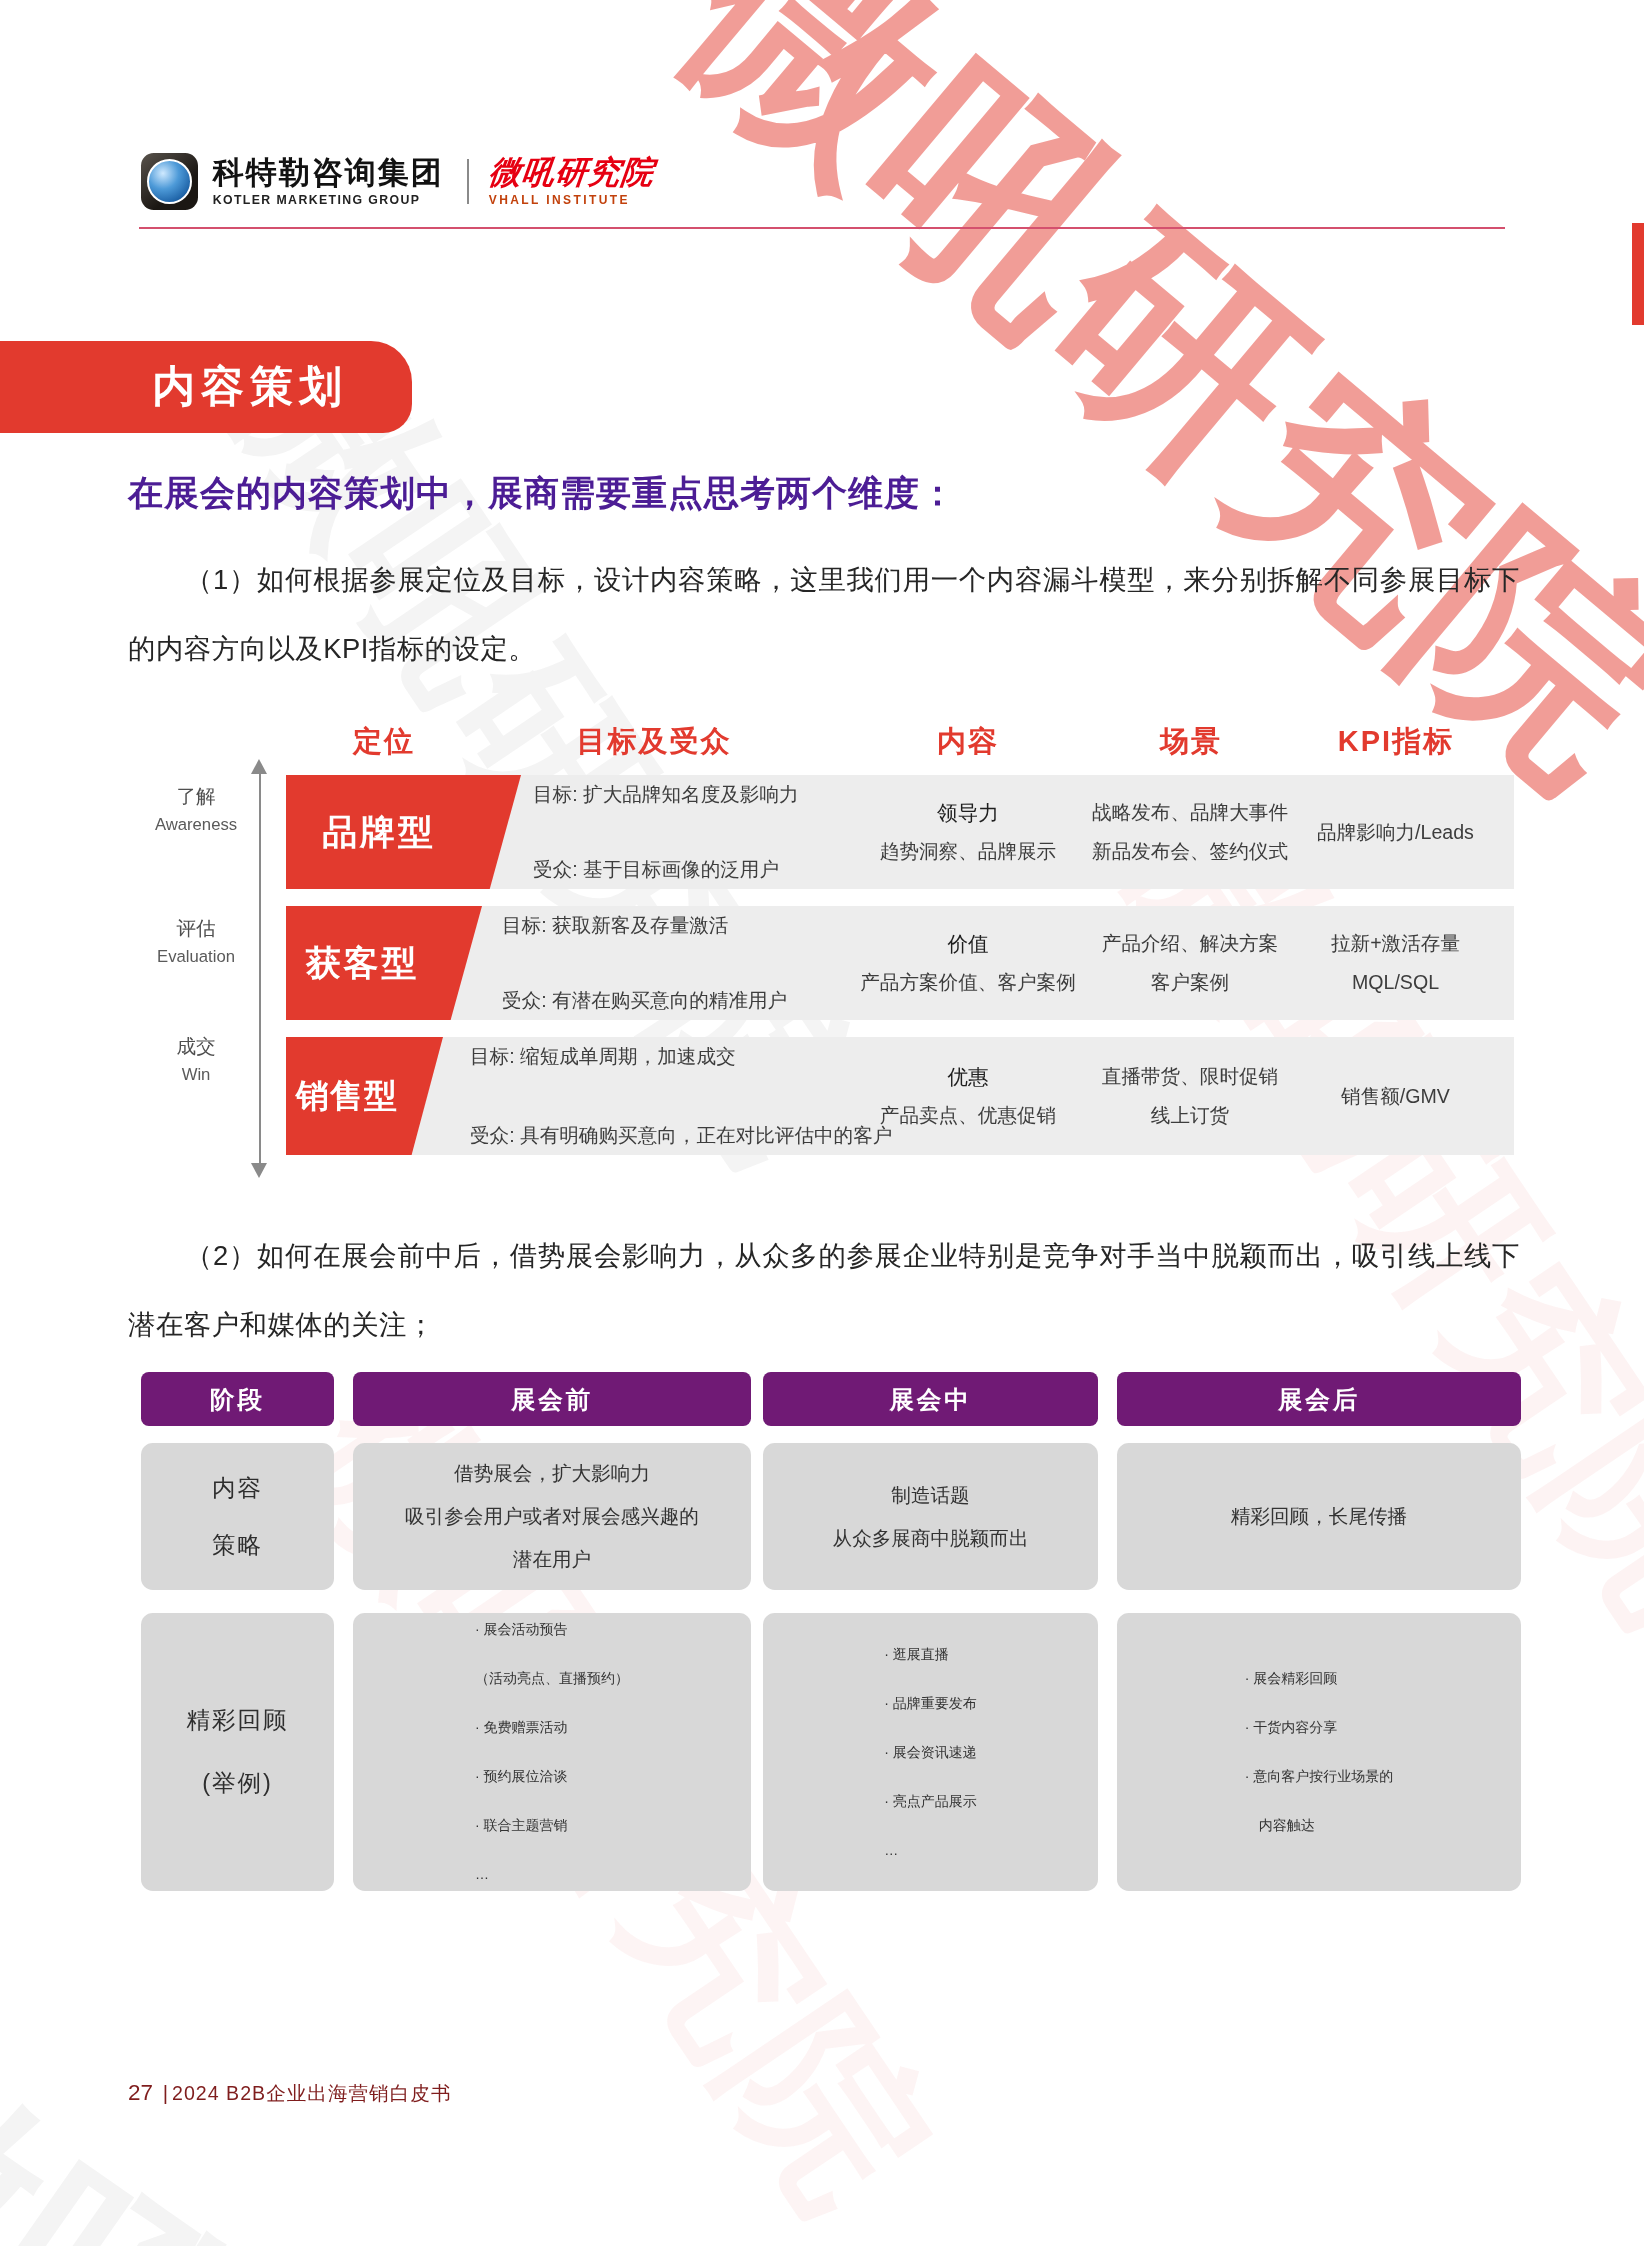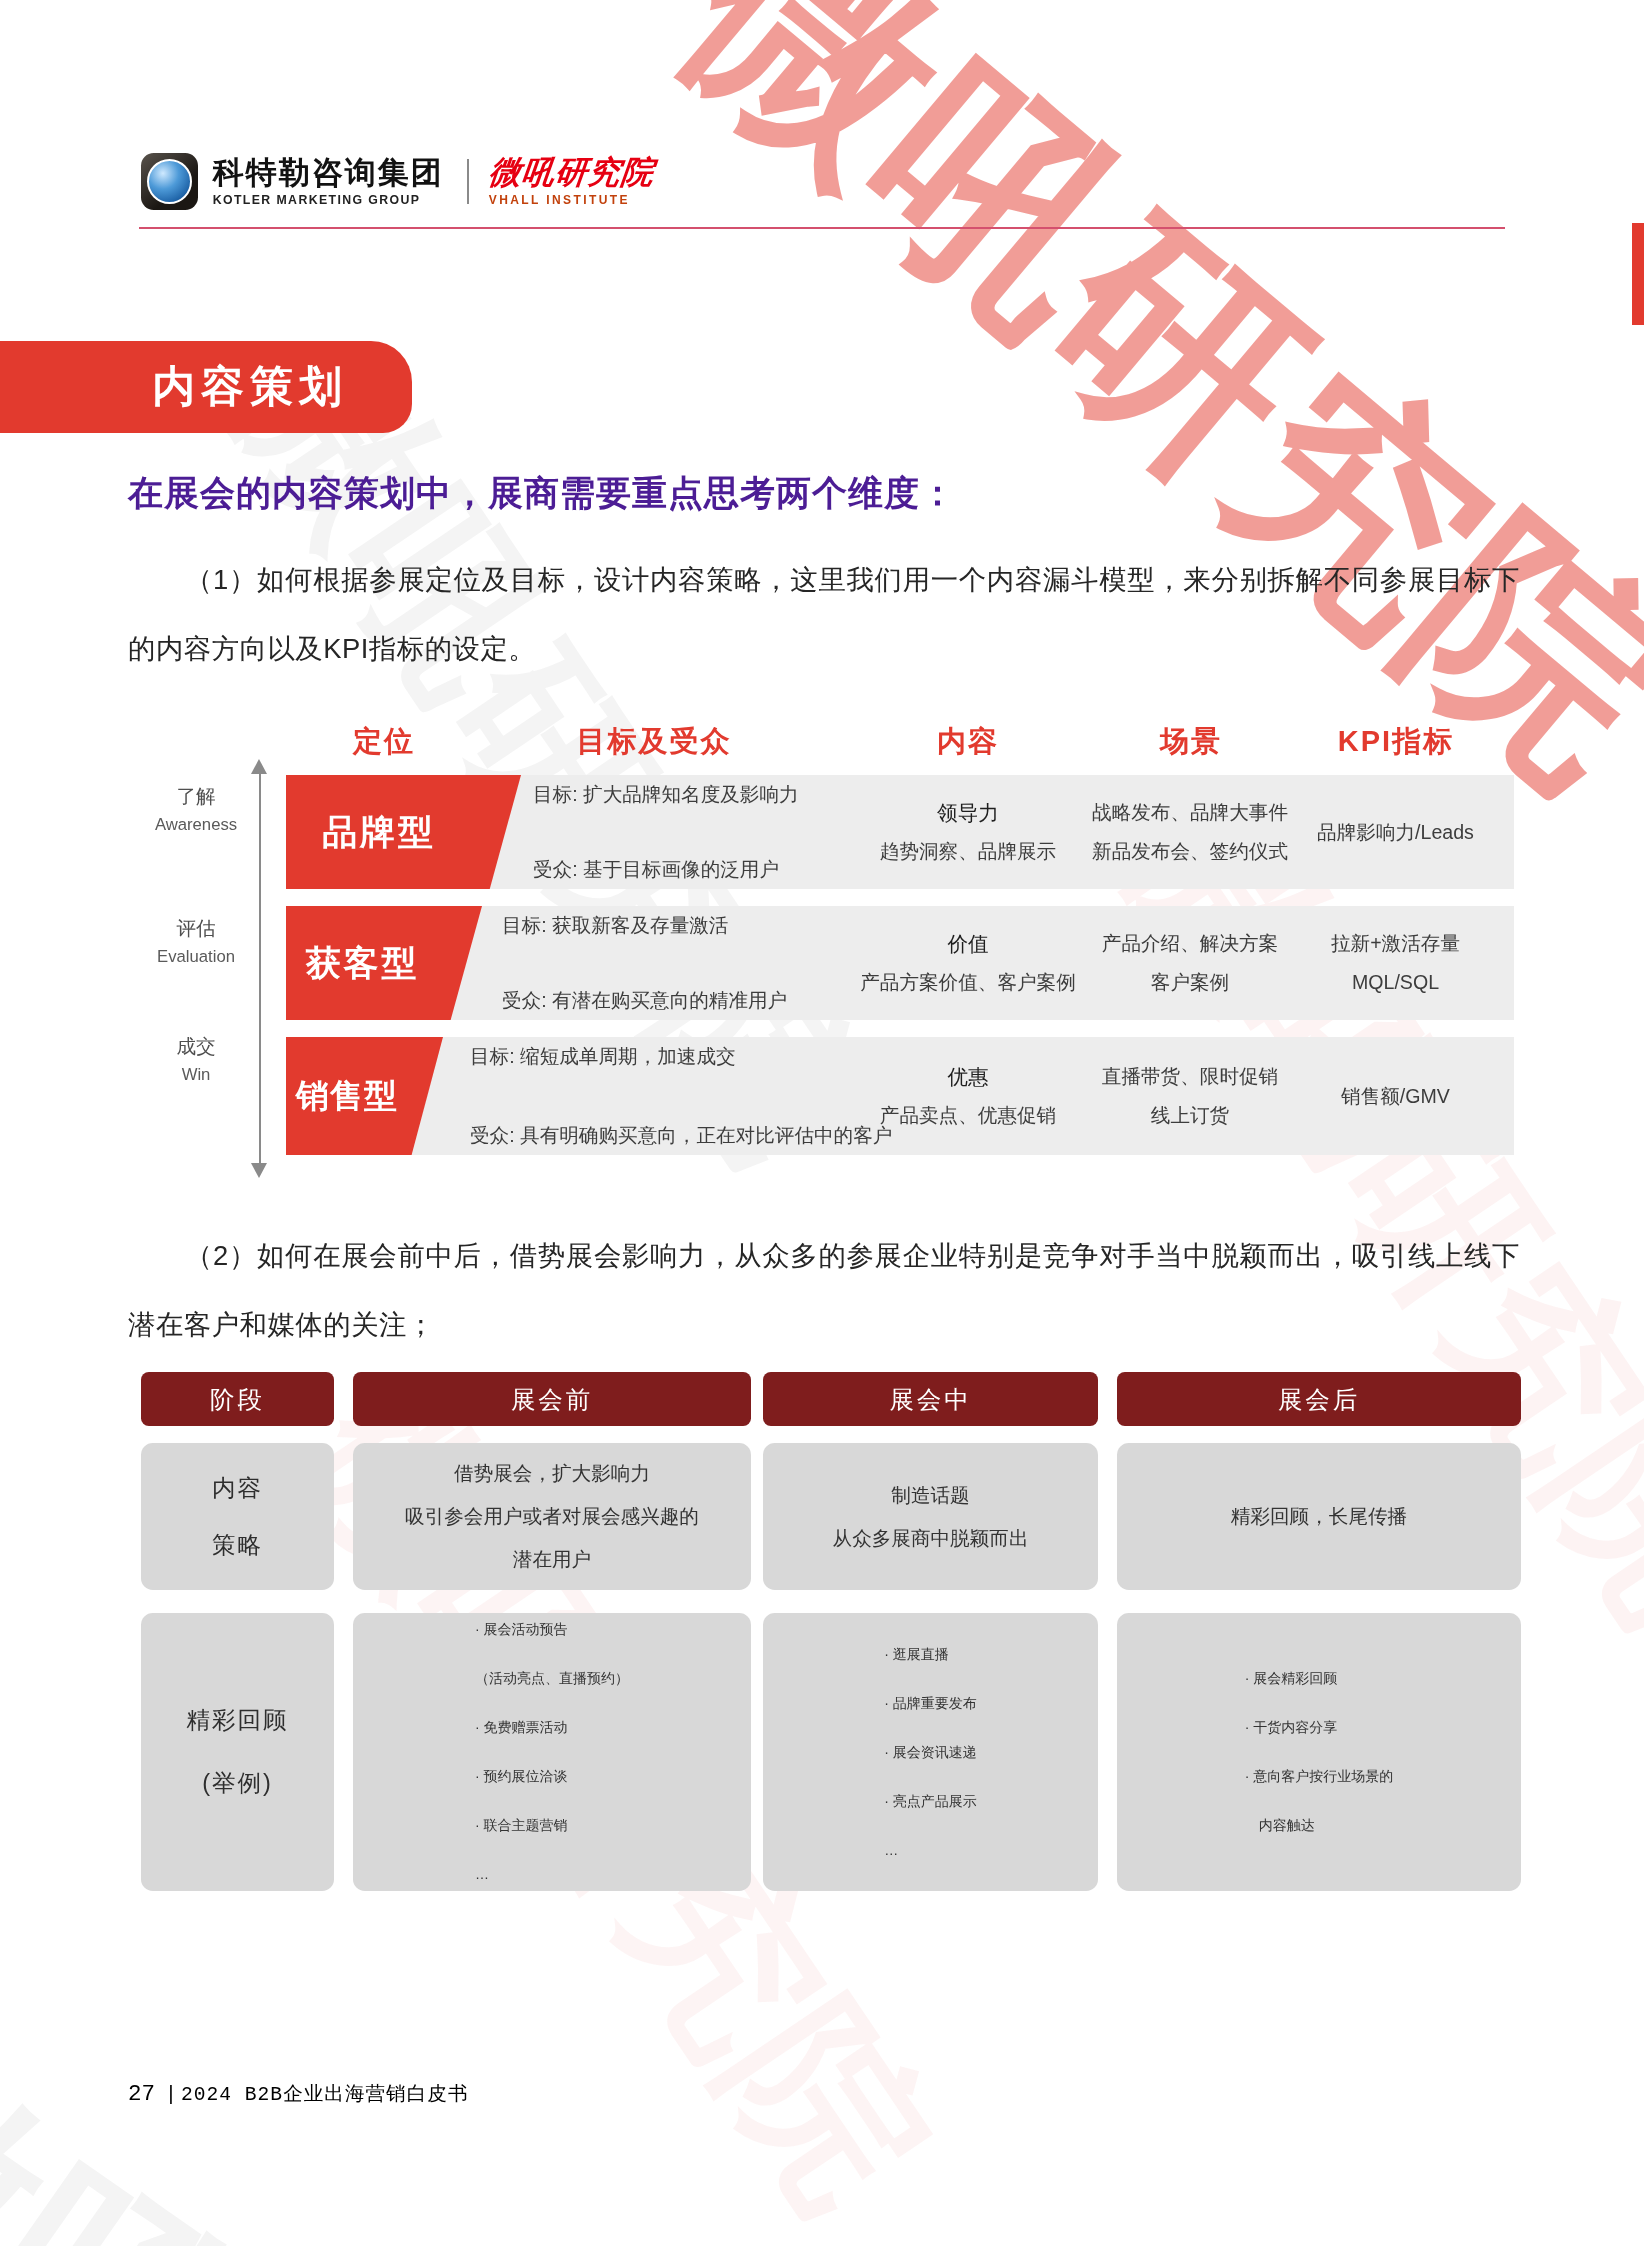--- a/index.html
+++ b/index.html
@@ -71,32 +71,32 @@
         text-align:center;font-size:19.6px;color:#3d3d3d;line-height:39px;}
   .fcontent{left:545px;width:274px}
   .fscene{left:767px;width:274px}
   .fkpi{left:992px;width:235px}
   .fcontent .t{font-weight:normal;font-size:20.6px;color:#1f1f1f;}
 
   
   .ptable{position:absolute;left:0;top:1372px;width:1645px;height:529px;z-index:2;}
   .pcol{position:absolute;top:0;height:529px;}
   .pc1{left:141px;width:193px}.pc2{left:353px;width:398px}.pc3{left:763px;width:335px}.pc4{left:1117px;width:404px}
-  .phead{height:54px;border-radius:7.8px;background:#7f1d1d;color:#fff;font-size:24.5px;font-weight:normal;
+  .phead{height:54px;border-radius:7.8px;background:#701a75;color:#fff;font-size:24.5px;font-weight:bold;
          display:flex;align-items:center;justify-content:center;letter-spacing:2.9px;}
   .pcell{position:absolute;left:0;right:0;background:#d8d8d8;border-radius:11.8px;display:flex;
          flex-direction:column;align-items:center;justify-content:center;color:#333;}
   .cr1{top:71px;height:147px;font-size:19.6px;line-height:43px;text-align:center;}
   .cr2{top:241px;height:278px;}
   .plabel{font-size:23.5px;line-height:57px;letter-spacing:2px;color:#2e2e2e;text-align:center;}
   .cr2 .plabel{line-height:63px;}
   .list{text-align:left;font-size:14px;line-height:49px;color:#333;white-space:pre-line;}
 
   
-  .footer{position:absolute;left:128px;top:2080px;display:flex;align-items:baseline;color:#000000;z-index:2;font-family:Liberation Mono, monospace;}
+  .footer{position:absolute;left:128px;top:2080px;display:flex;align-items:baseline;color:#7f1d1d;z-index:2;}
   .footer .num{font-size:22.5px;margin-right:9.8px;}
   .footer .sep{font-size:20.6px;margin-right:3.9px;}
   .footer .t{font-size:19.6px;letter-spacing:1px;}
 </style>
 </head>
 <body>
 
 <div class="page">
 
   <span class="wm wm1">微吼研究院</span>

